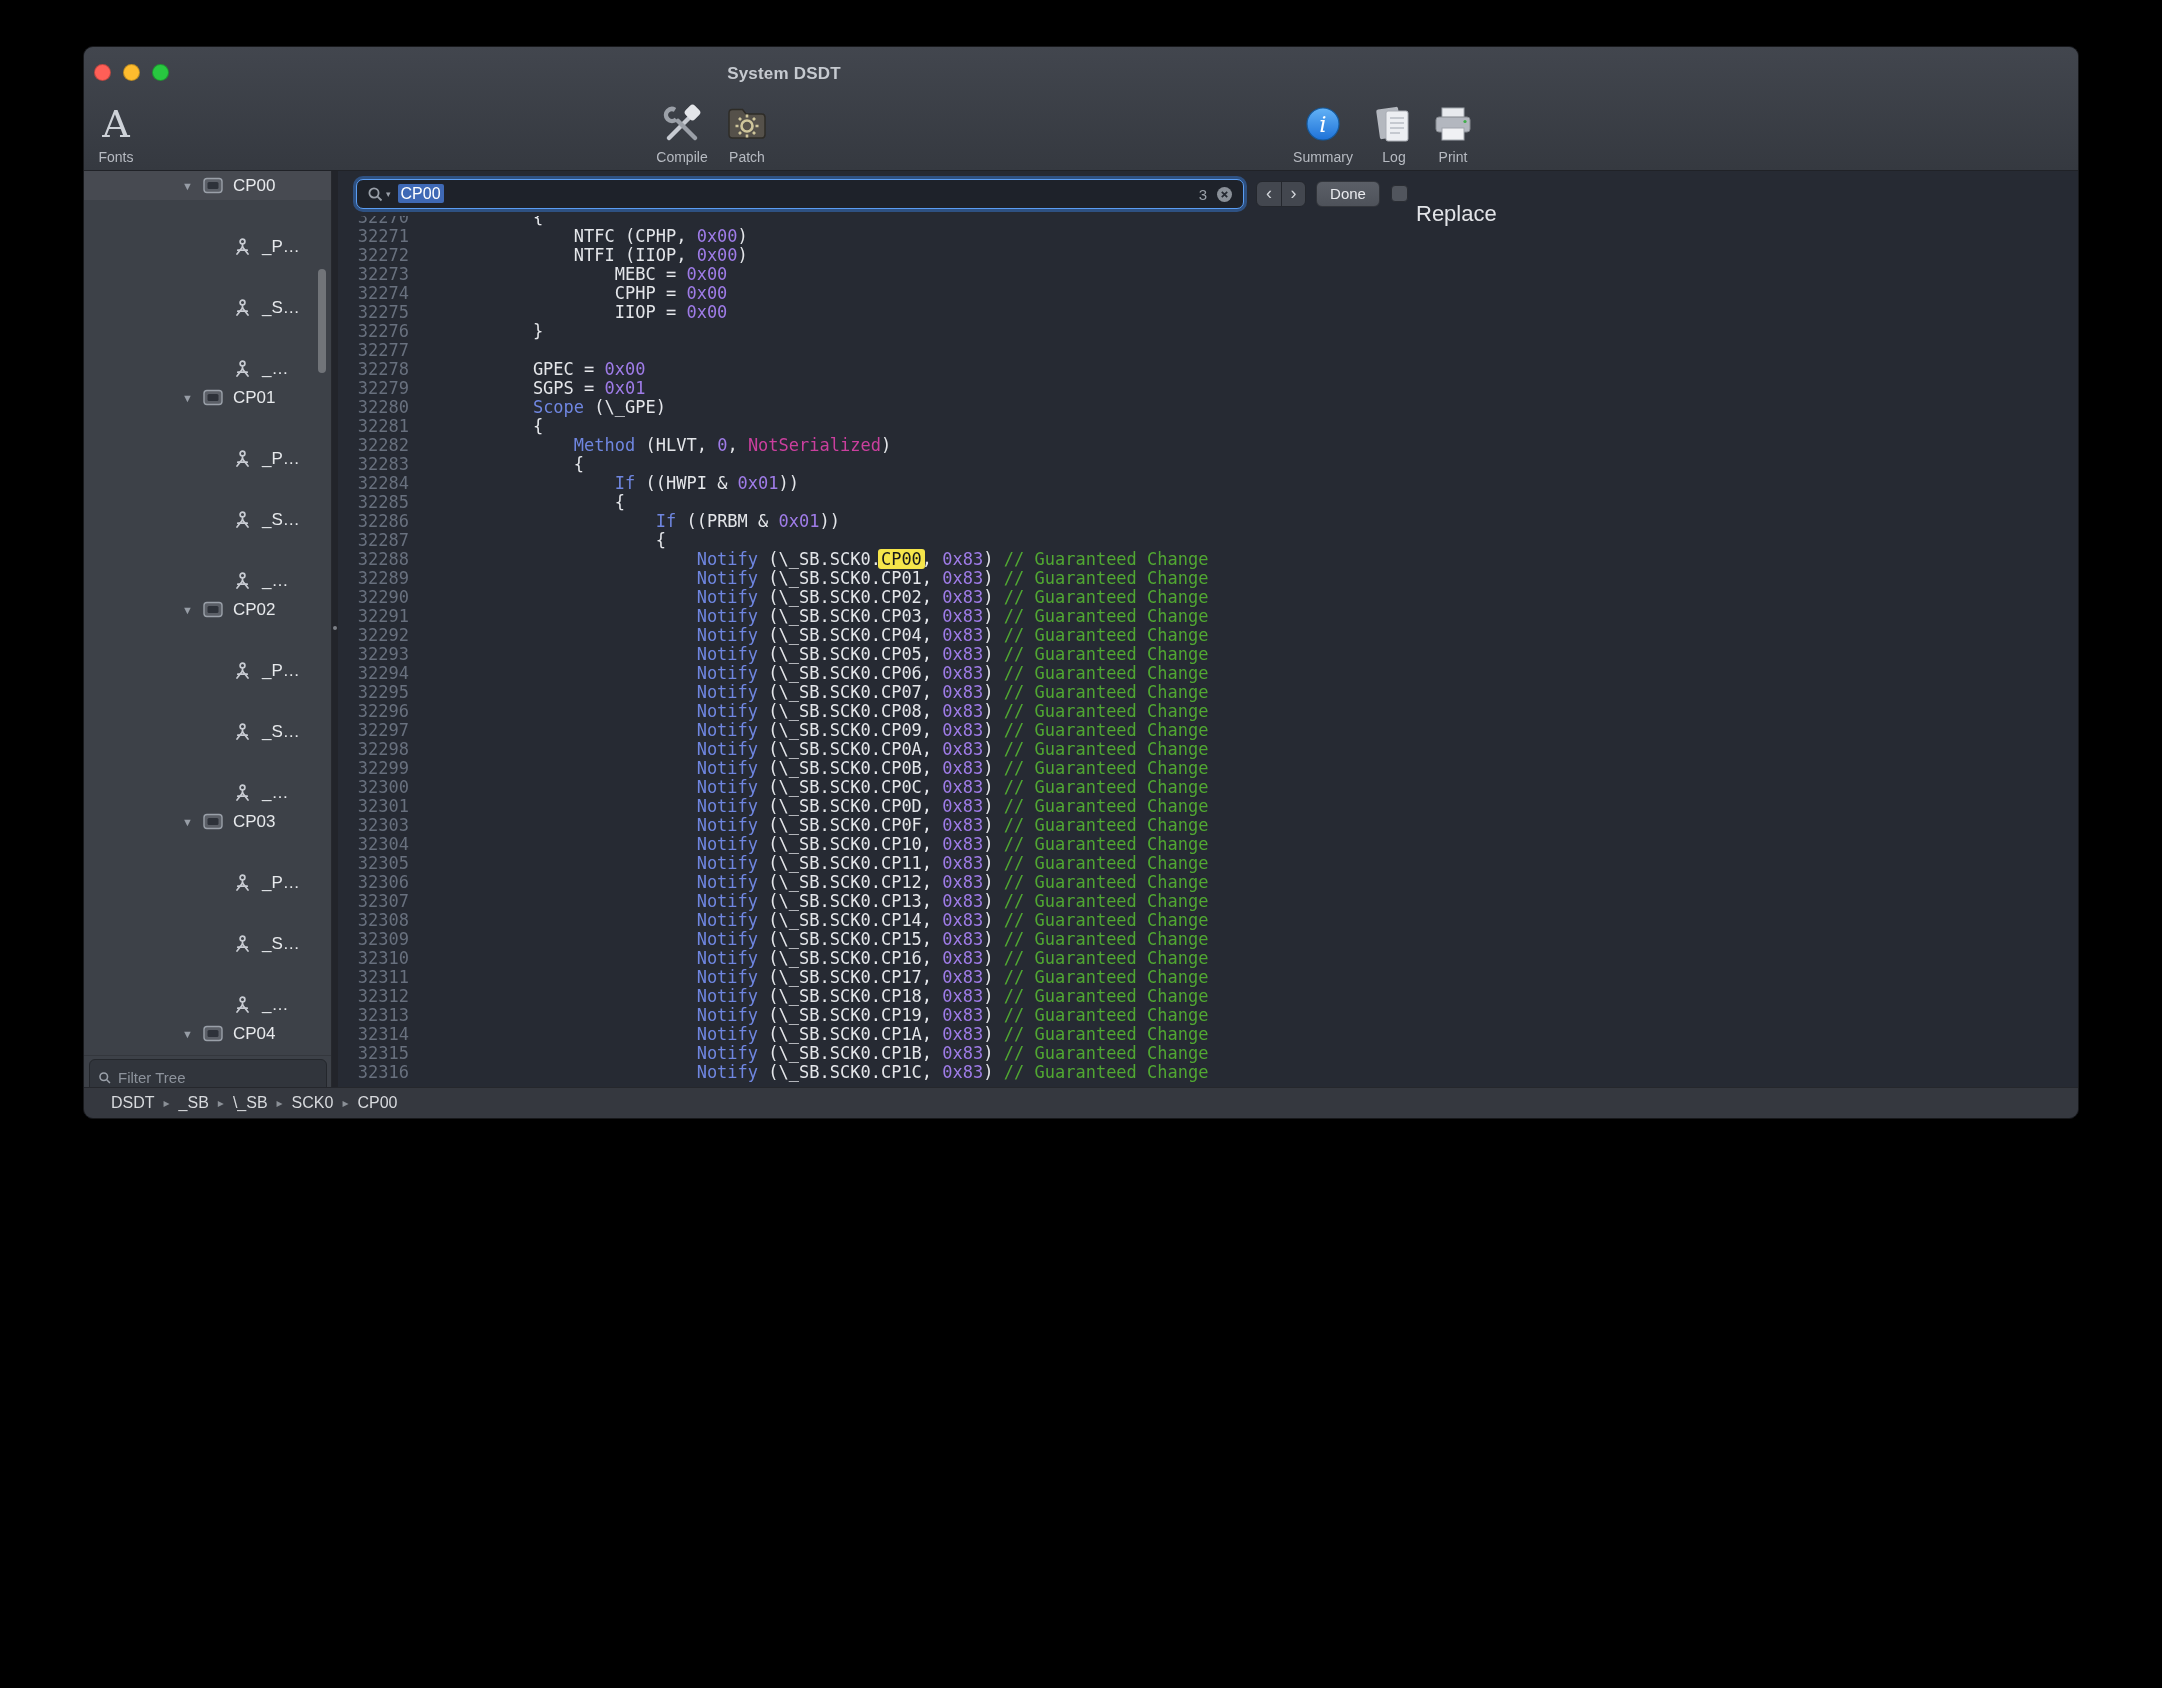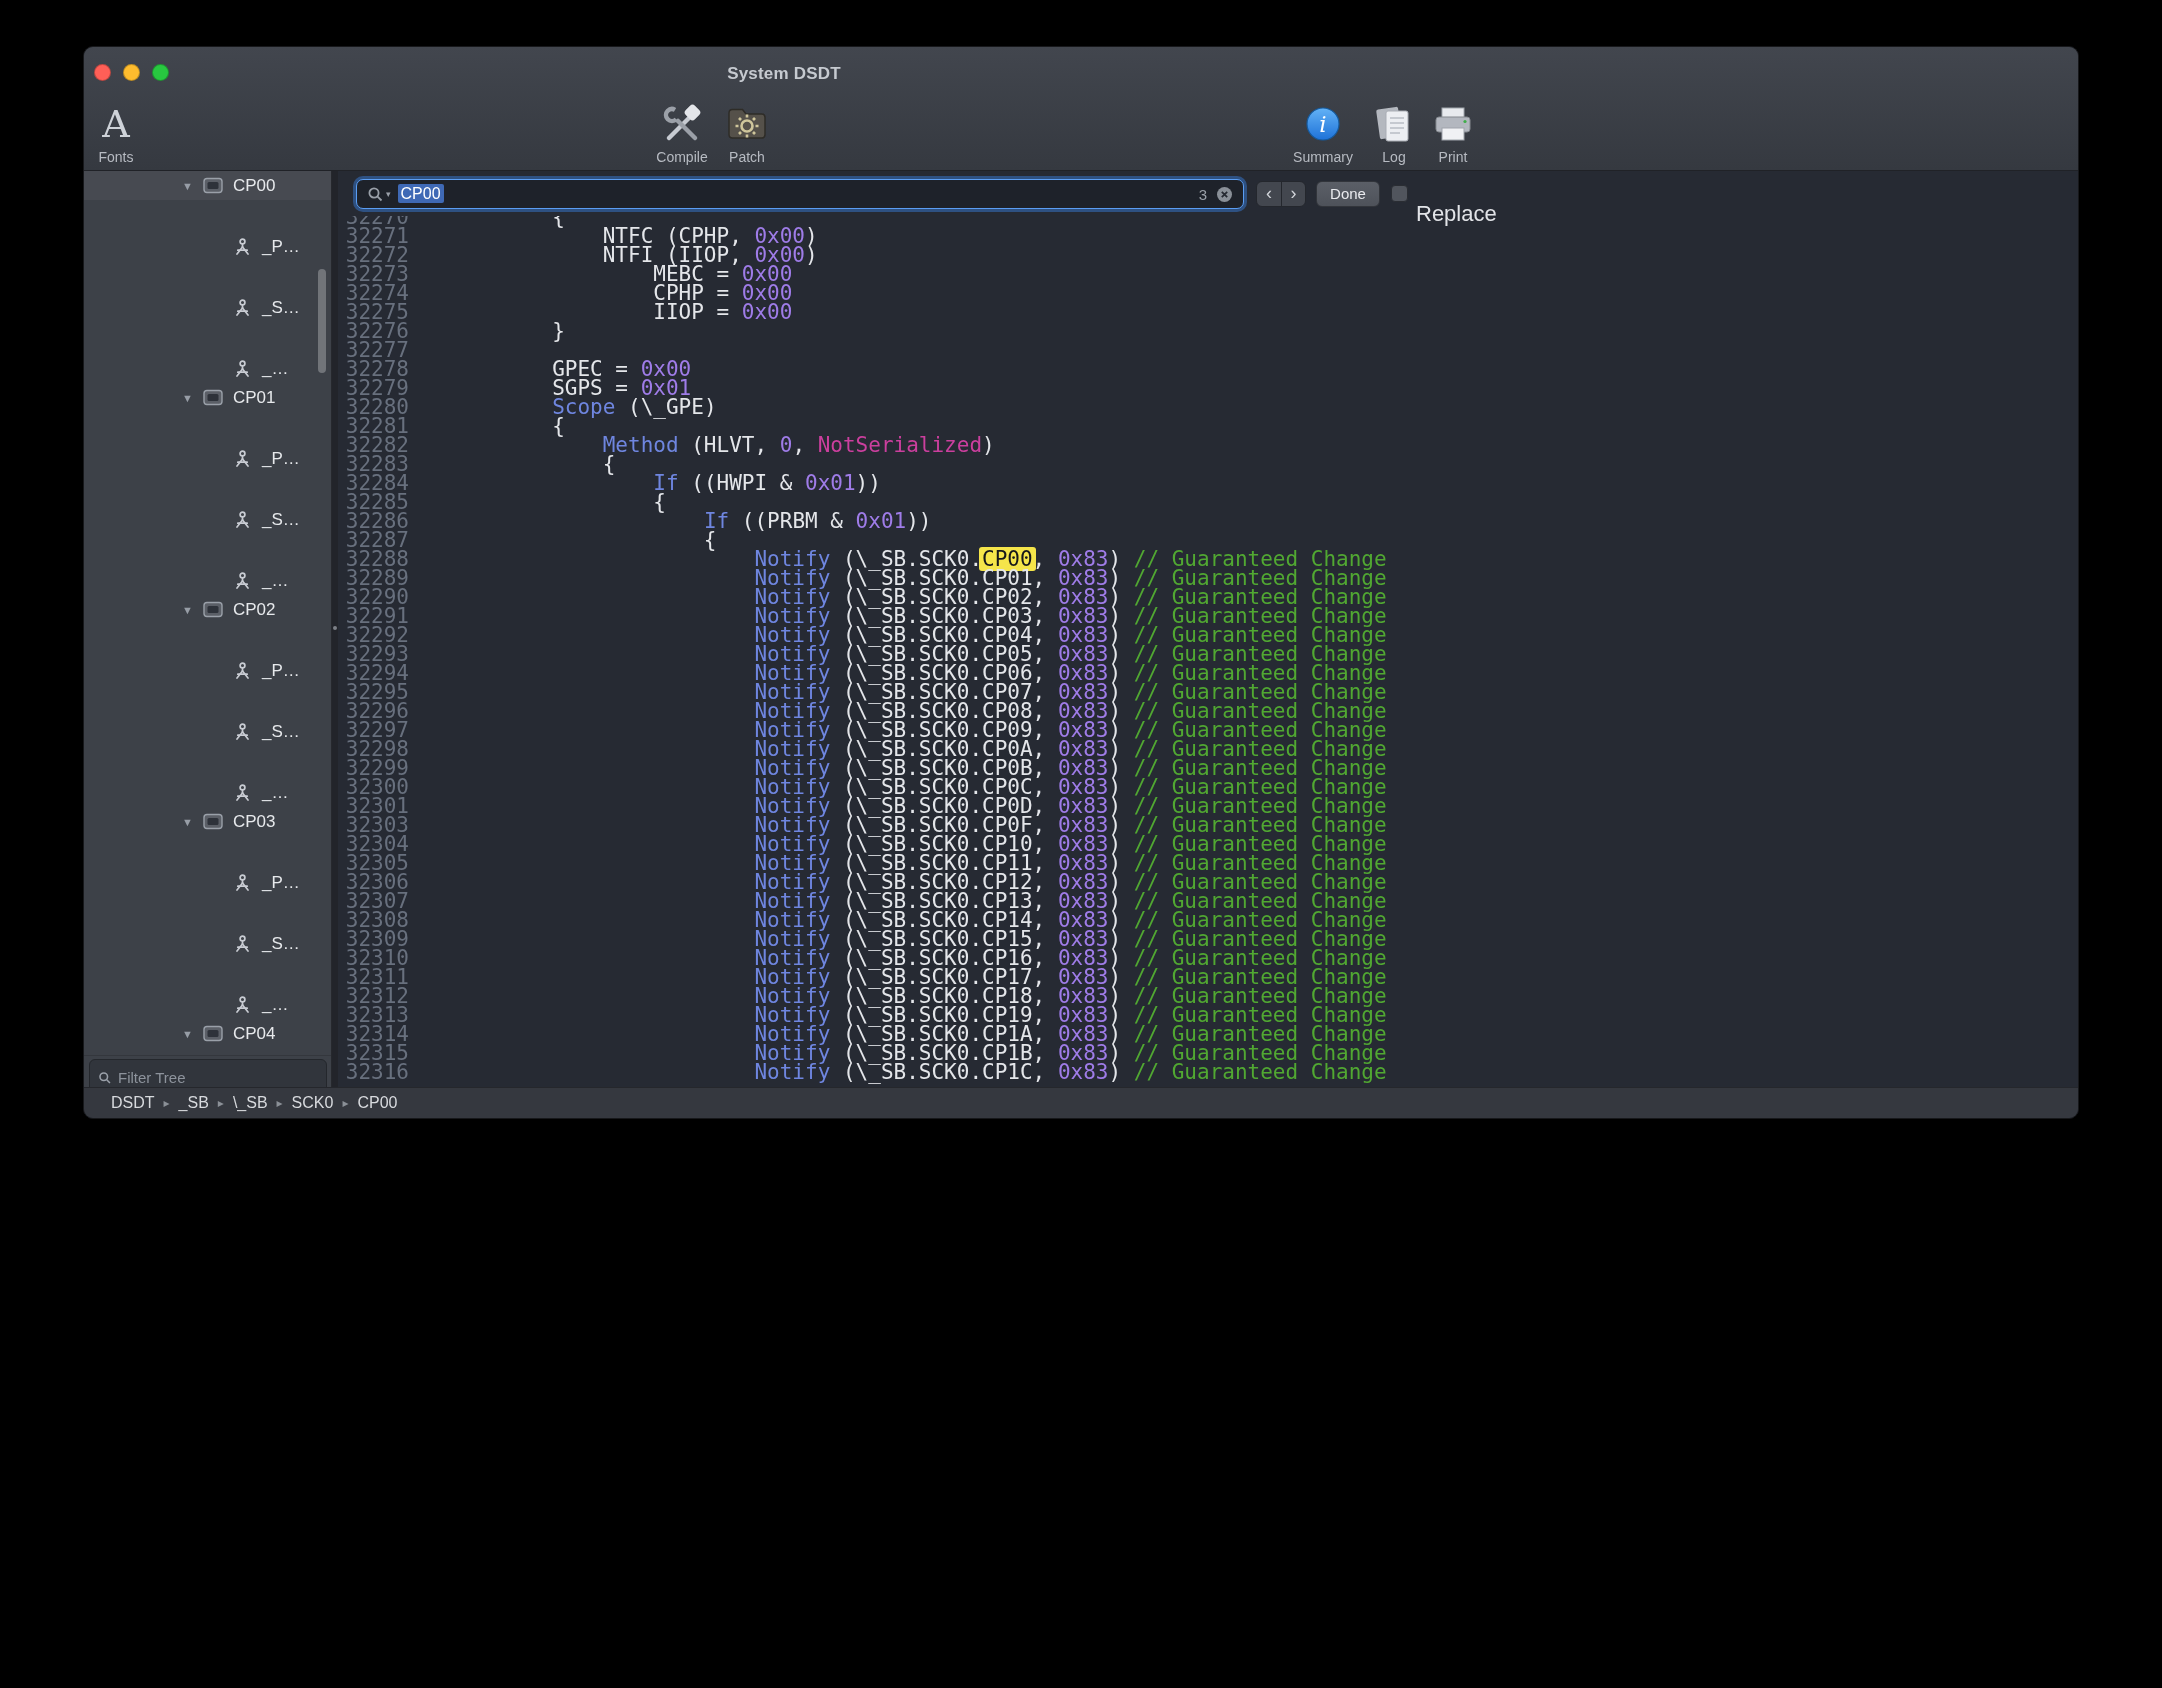--- a/index.html
+++ b/index.html
@@ -66,21 +66,21 @@
   .nav-btn + .nav-btn { border-left:1px solid #24272d; }
   .done-btn { position:absolute; left:978px; top:10px; width:64px; height:26px;
               background:linear-gradient(#5b5f67,#4e525a); border:1px solid #32353b;
               border-radius:6px; color:#e9eaee; font-size:15px; text-align:center; line-height:23px; }
   .checkbox { position:absolute; left:1053px; top:14px; width:17px; height:17px;
               background:#51555d; border:1px solid #2a2d33; border-radius:4px; }
   .replace-label { position:absolute; left:1078px; top:30px; font-size:22px; color:#e2e4e8; }
 
   .code-view { position:absolute; left:0; right:0; top:45px; bottom:0; overflow:hidden; }
   .code-lines { position:absolute; left:0; top:-8px;
-                font-family:"DejaVu Sans Mono", monospace; font-size:21px; line-height:19px; }
+                font-family:"DejaVu Sans Mono", monospace; font-size:17px; line-height:19px; }
   .line { height:19px; white-space:pre; }
   .ln  { display:inline-block; width:71px; text-align:right; color:#68707e; }
   .src { margin-left:42px; }
   .w { color:#e4e6ea; }
   .k { color:#6f86e0; }
   .n { color:#9f7ce8; }
   .t { color:#cb3f9e; }
   .c { color:#51a832; }
   .mark { background:#f5e54a; color:#16171b; border-radius:3px; padding:0 3px; margin:0 -3px; }
 

